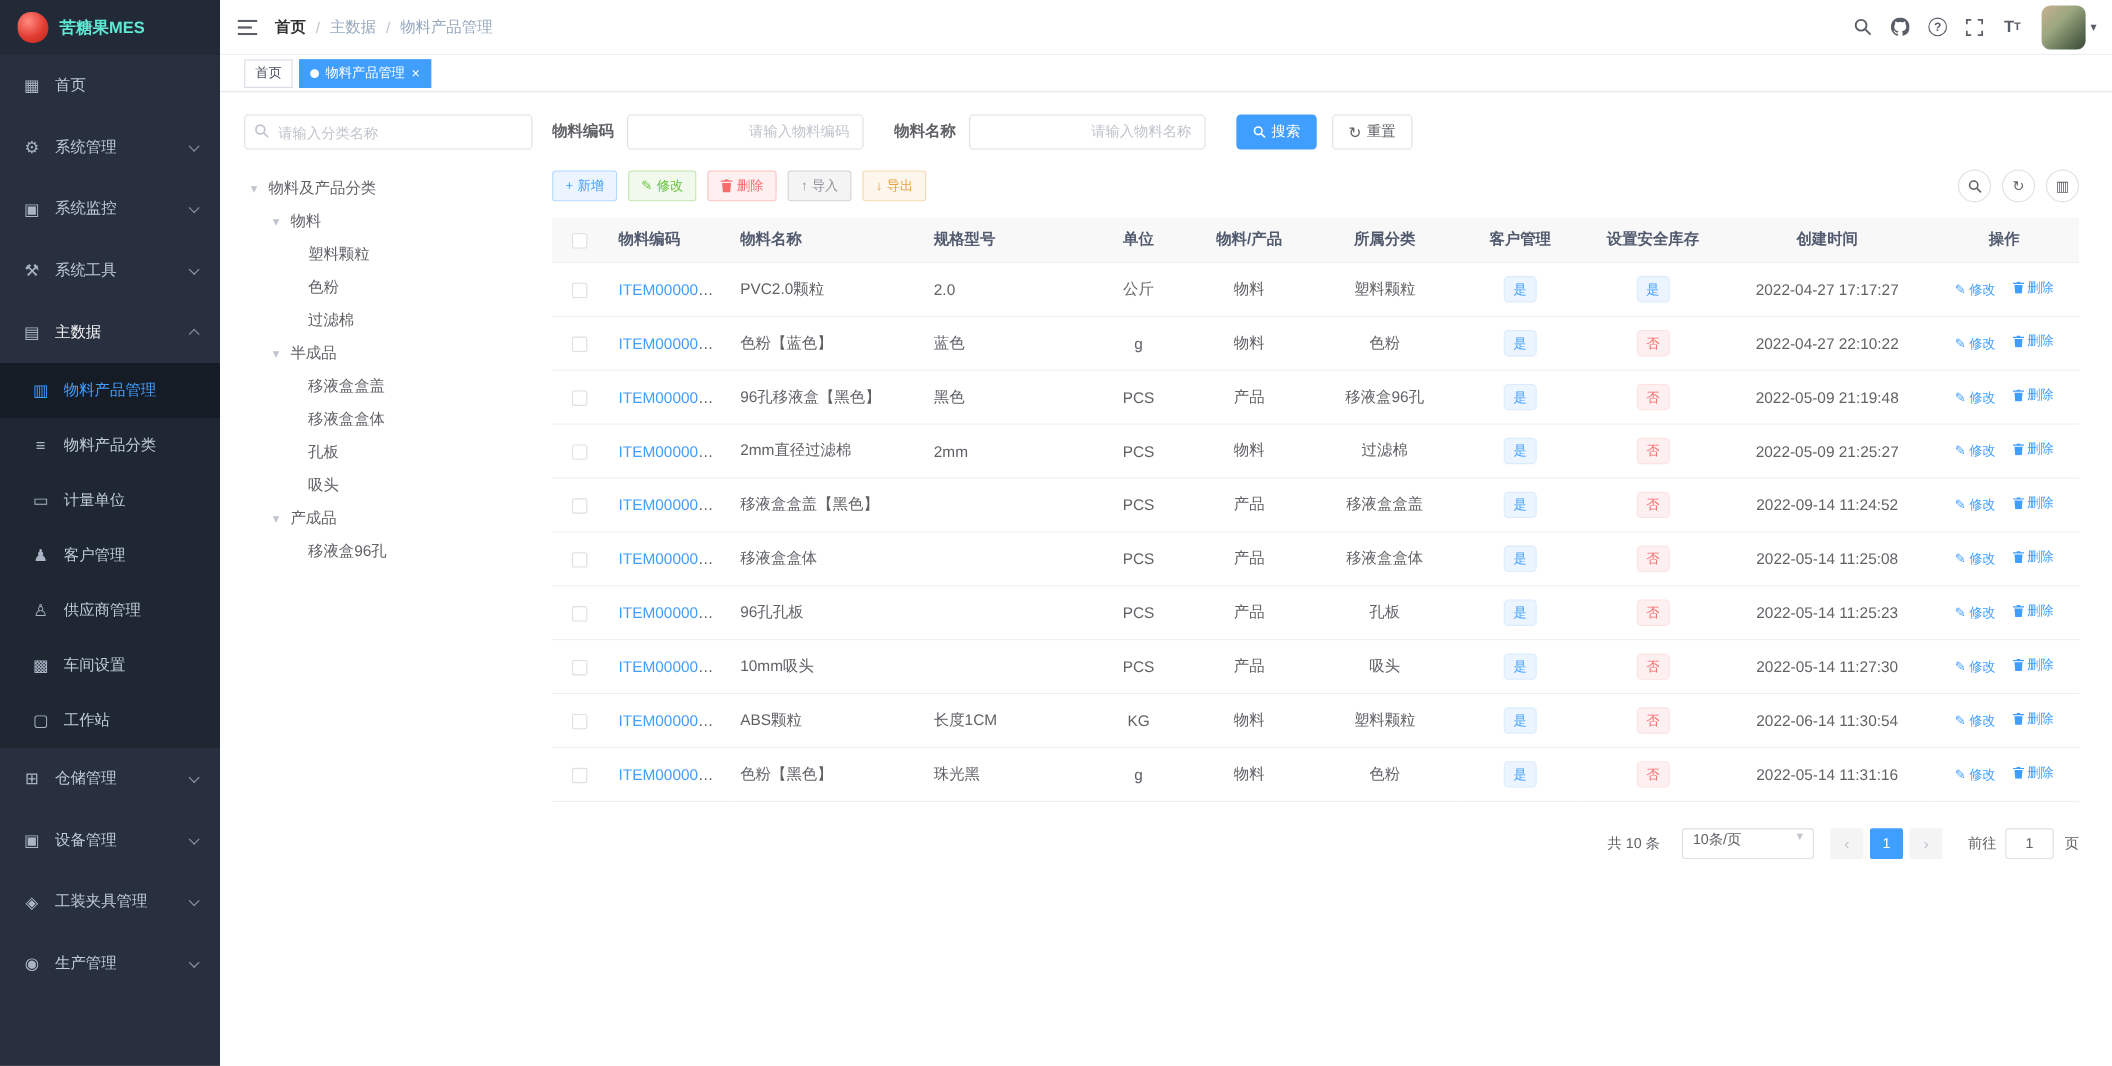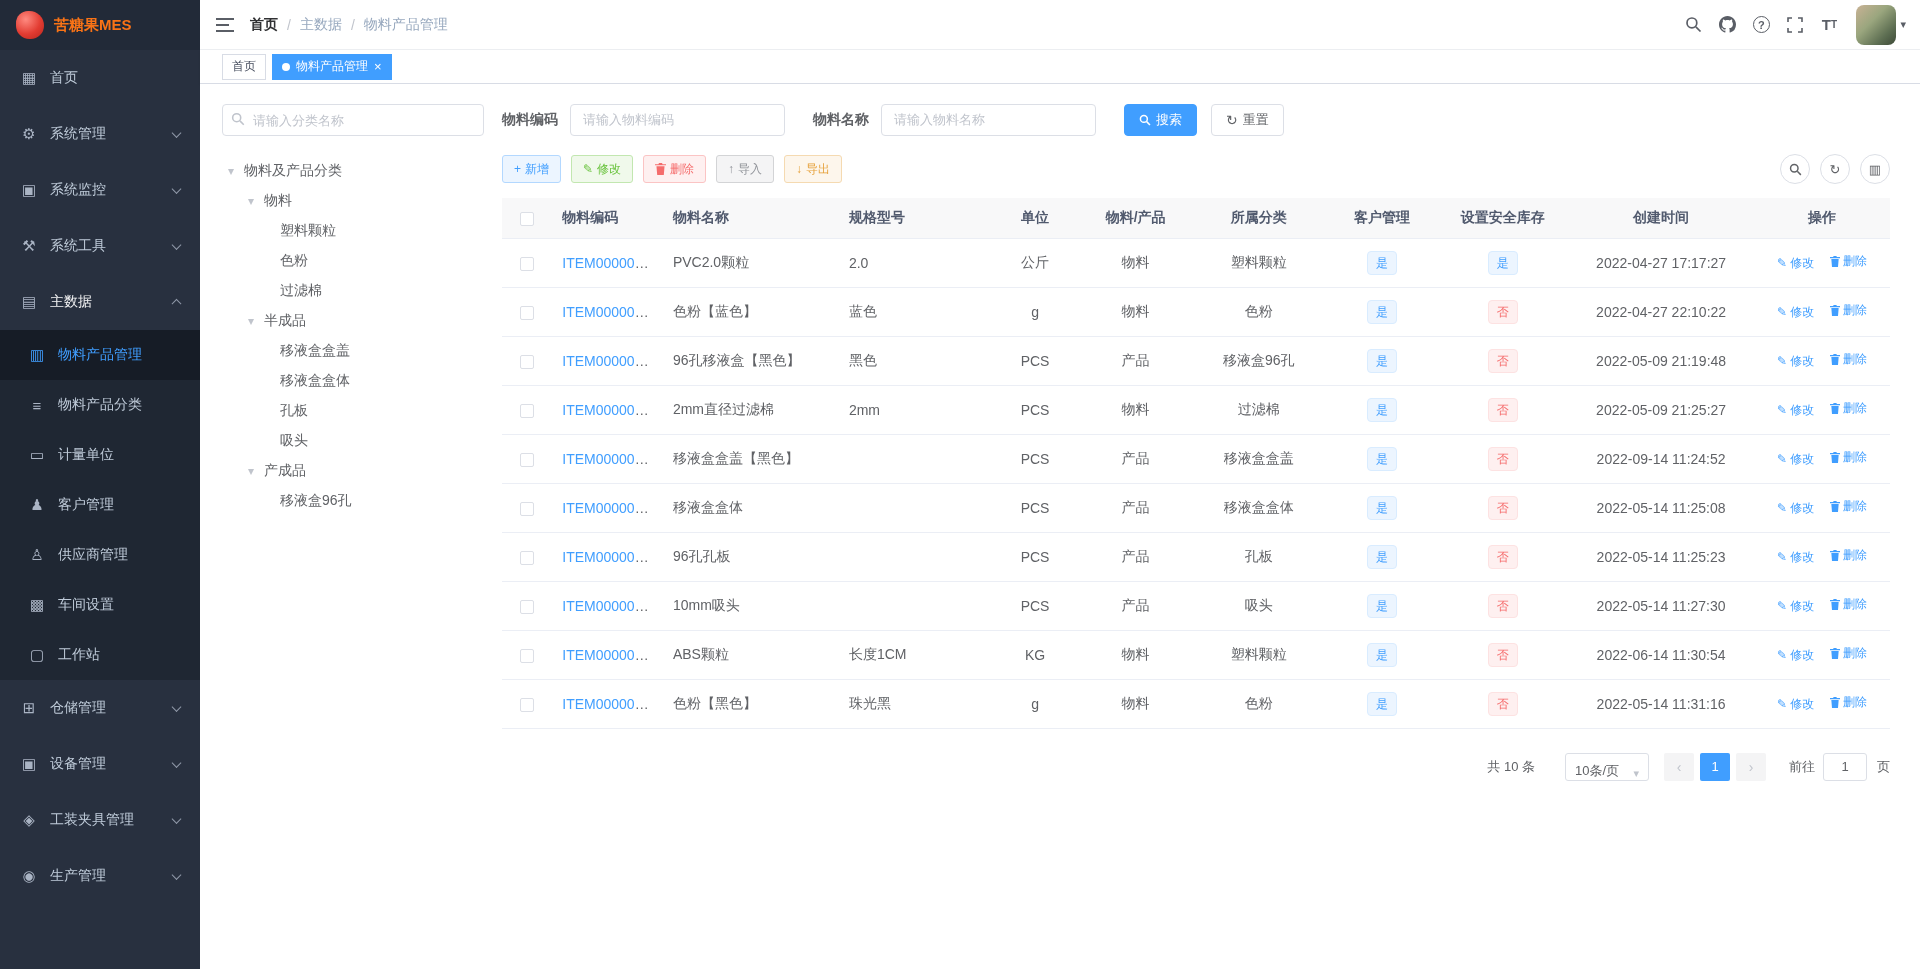--- a/index.html
+++ b/index.html
@@ -5,21 +5,21 @@
   * { box-sizing: border-box; margin: 0; padding: 0; }
   html,body { width:1920px; height:969px; overflow:hidden; background:#fff;
     font-family:"Liberation Sans","DejaVu Sans",sans-serif; font-size:14px; color:#606266; }
   .app { display:flex; width:100%; height:100%; }
 
   
   .sidebar { width:200px; flex-shrink:0; height:100%; background:#28303f; overflow:hidden; }
   .logo { height:50px; display:flex; align-items:center; padding-left:16px; background:#222a38; }
   .logo-img { width:28px; height:28px; border-radius:45% 55% 50% 50%;
     background:radial-gradient(circle at 35% 30%, #ff8a80 0%, #e23c32 55%, #b7251c 100%); flex-shrink:0; }
-  .logo-text { color:#f97316; font-weight:bold; font-size:15px; margin-left:10px; white-space:nowrap; }
+  .logo-text { color:#5eead4; font-weight:bold; font-size:15px; margin-left:10px; white-space:nowrap; }
   .menu { width:100%; }
   .menu-item { position:relative; height:56px; display:flex; align-items:center; padding-left:20px;
     color:#bfcbd9; cursor:pointer; }
   .menu-item.parent-active { color:#f4f4f5; }
   .mi { width:18px; margin-right:12px; font-size:15px; color:#aab4c4; text-align:center; flex-shrink:0; }
   .ml { font-size:14px; white-space:nowrap; }
   .chev { position:absolute; right:20px; top:50%; width:7px; height:7px;
     border-right:1.5px solid #8f98a8; border-bottom:1.5px solid #8f98a8;
     transform:translateY(-65%) rotate(45deg); }
   .chev.up { transform:translateY(-25%) rotate(225deg); }
@@ -72,21 +72,21 @@
   .tree-node.lv0 { padding-left:6px; }
   .tree-node.lv1 { padding-left:26px; }
   .tree-node.lv2 { padding-left:58px; }
 
   
   .main-col { flex:1; min-width:0; }
   .filter-bar { display:flex; align-items:center; }
   .filter-bar label { font-weight:bold; color:#606266; margin-right:12px; white-space:nowrap; }
   .filter-bar label.g2 { margin-left:28px; }
   .f-input { width:215px; height:32px; border:1px solid #dcdfe6; border-radius:4px; padding:0 12px;
-    font-size:13px; color:#606266; outline:none; font-family:Liberation Mono, monospace; }
+    font-size:13px; color:#606266; outline:none; font-family:Liberation Mono, monospace;text-align:right; }
   .f-input::placeholder { color:#c0c4cc; }
   .btn { height:32px; border-radius:4px; padding:0 14px; font-size:13px; display:inline-flex;
     align-items:center; gap:5px; cursor:pointer; border:1px solid transparent;
     font-family:"Liberation Sans","DejaVu Sans",sans-serif; }
   .btn-primary { background:#409eff; border-color:#409eff; color:#fff; margin-left:28px; }
   .btn-default { background:#fff; border-color:#dcdfe6; color:#606266; margin-left:14px; }
   .ric { font-size:14px; line-height:1; }
 
   
   .toolbar { display:flex; align-items:center; margin-top:18px; }
@@ -119,23 +119,23 @@
     font-size:12px; border-radius:4px; border:1px solid transparent; }
   .tag-blue { background:#ecf5ff; border-color:#d9ecff; color:#409eff; }
   .tag-red  { background:#fef0f0; border-color:#fde2e2; color:#f56c6c; }
   .op { color:#409eff; font-size:12px; margin:0 6px; display:inline-flex; align-items:center; gap:3px;
     cursor:pointer; text-decoration:none; }
   .opi { font-size:12px; line-height:1; }
 
   
   .pagination { display:flex; justify-content:flex-end; align-items:center; margin-top:24px;
     font-size:13px; color:#606266; }
-  .pg-total { margin-right:30px; }
-  .pg-size { width:84px; height:28px; border:1px solid #dcdfe6; border-radius:3px; display:flex;
-    align-items:flex-end; justify-content:space-between; padding:0 9px; margin-right:12px; cursor:pointer; }
+  .pg-total { margin-right:20px; }
+  .pg-size { width:120px; height:28px; border:1px solid #dcdfe6; border-radius:3px; display:flex;
+    align-items:flex-start; justify-content:space-between; padding:0 9px; margin-right:12px; cursor:pointer; }
   .pg-caret { color:#c0c4cc; font-size:11px; }
   .pg-btn { min-width:30px; height:28px; background:#f4f4f5; border:none; border-radius:2px; margin:0 3px;
     color:#c0c4cc; font-size:14px; cursor:pointer; font-family:"Liberation Sans","DejaVu Sans",sans-serif; }
   .pg-btn.pg-active { background:#409eff; color:#fff; font-size:13px; }
   .pg-goto { margin-left:20px; }
   .pg-word { margin-left:2px; }
   .pg-input { width:44px; height:28px; border:1px solid #dcdfe6; border-radius:3px; text-align:center;
     margin:0 8px; font-size:13px; color:#606266; outline:none;
     font-family:"Liberation Sans","DejaVu Sans",sans-serif; }
 

